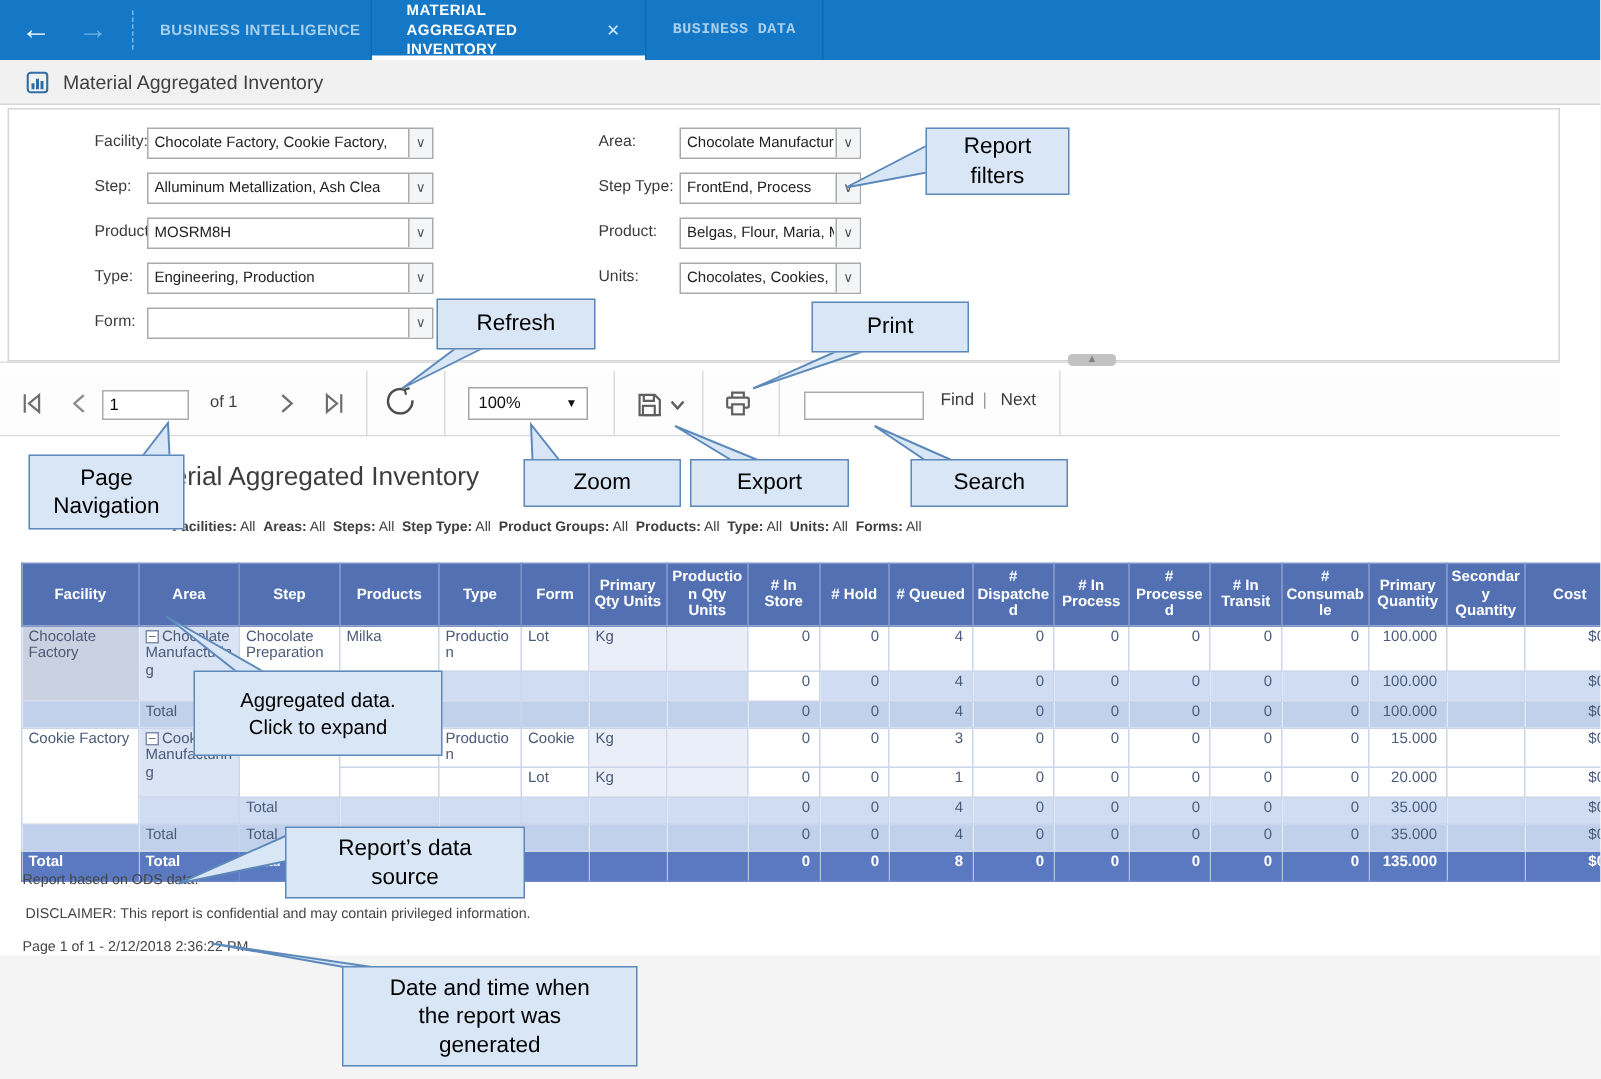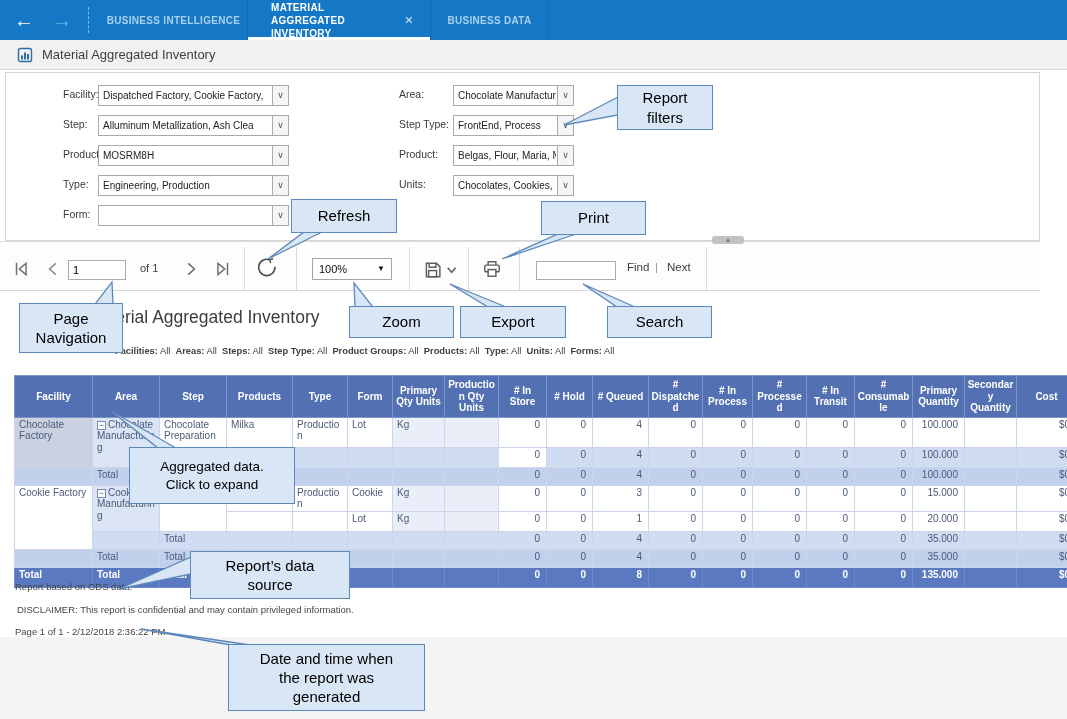--- a/index.html
+++ b/index.html
@@ -10,21 +10,21 @@
   .topbar { position:absolute; left:0; top:0; width:1067px; height:40px; background:#1478c6; }
   .nav-back, .nav-fwd { position:absolute; top:6px; width:28px; height:28px; color:#fff; font-size:20px; line-height:28px; text-align:center; cursor:pointer; }
   .nav-back { left:10px; }
   .nav-fwd  { left:48px; color:#6fb0e0; }
   .nav-divider { position:absolute; left:88px; top:7px; height:26px; border-left:1px dashed rgba(255,255,255,.45); }
   .tab { position:absolute; top:0; height:40px; display:flex; align-items:center; justify-content:center;
          color:#a9cfec; font-size:10px; font-weight:bold; letter-spacing:.3px; text-align:center; cursor:pointer;
          border-right:1px solid rgba(0,0,0,.10); }
   .tab.t0 { left:100px; width:148px; }
   .tab.t1 { left:248px; width:183px; color:#fff; }
-  .tab.t2 { left:431px; width:118px; }
+  .tab.t2 { left:431px; width:118px;font-family:Liberation Mono, monospace; }
   .tab.t1 .tab-label { width:128px; line-height:1.3; text-align:left; margin-left:12px; }
   .tab-close { width:20px; font-size:11px; color:#cfe6f7; font-weight:normal; }
   .tab-underline { position:absolute; left:0; right:0; bottom:0; height:3px; background:#fff; }
 
   
   .titlebar { position:absolute; left:0; top:40px; width:1067px; height:30px; background:#f1f1f1; border-bottom:1px solid #d7d7d7; }
   .titlebar .tb-icon { position:absolute; left:17px; top:7px; }
   .titlebar .tb-text { position:absolute; left:42px; top:0; line-height:30px; font-size:13px; color:#3f3f3f; }
 
   
@@ -123,21 +123,21 @@
         <rect x="10" y="7" width="2" height="5.5" fill="#2f6ea5"></rect>
       </svg>
     </span>
     <span class="tb-text">Material Aggregated Inventory</span>
   </div>
 
   <div class="filter-panel" id="filter-panel">
       <div class="filter-row" style="top: 12px;">
         <span class="f-label c0">Facility:</span>
         <div class="f-input c0">
-          <span class="f-value">Dispatched Factory, Cookie Factory,</span>
+          <span class="f-value">Chocolate Factory, Cookie Factory,</span>
           <span class="f-arrow">∨</span>
         </div>
         <span class="f-label c1">Area:</span>
         <div class="f-input c1">
           <span class="f-value">Chocolate Manufacturing, Chocol</span>
           <span class="f-arrow">∨</span>
         </div>
       </div>
       <div class="filter-row" style="top: 42px;">
         <span class="f-label c0">Step:</span>

